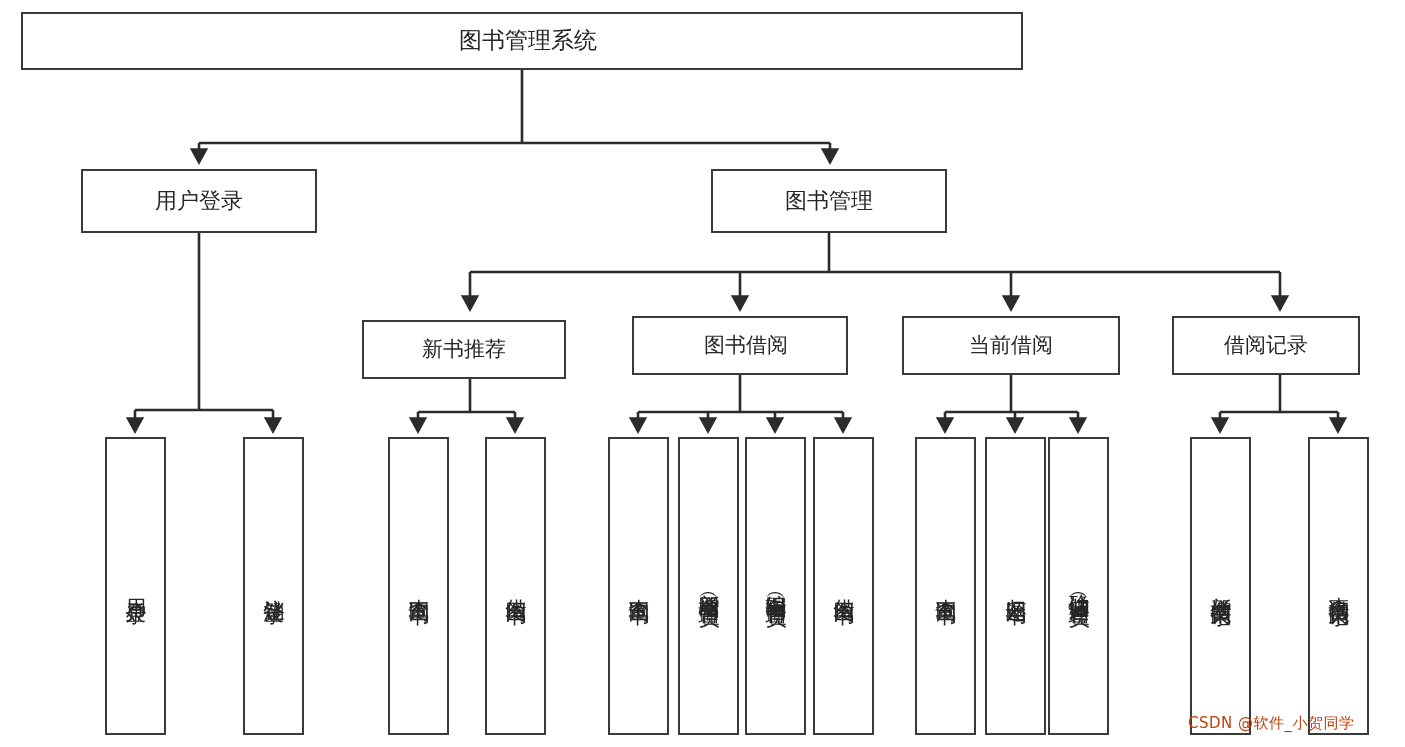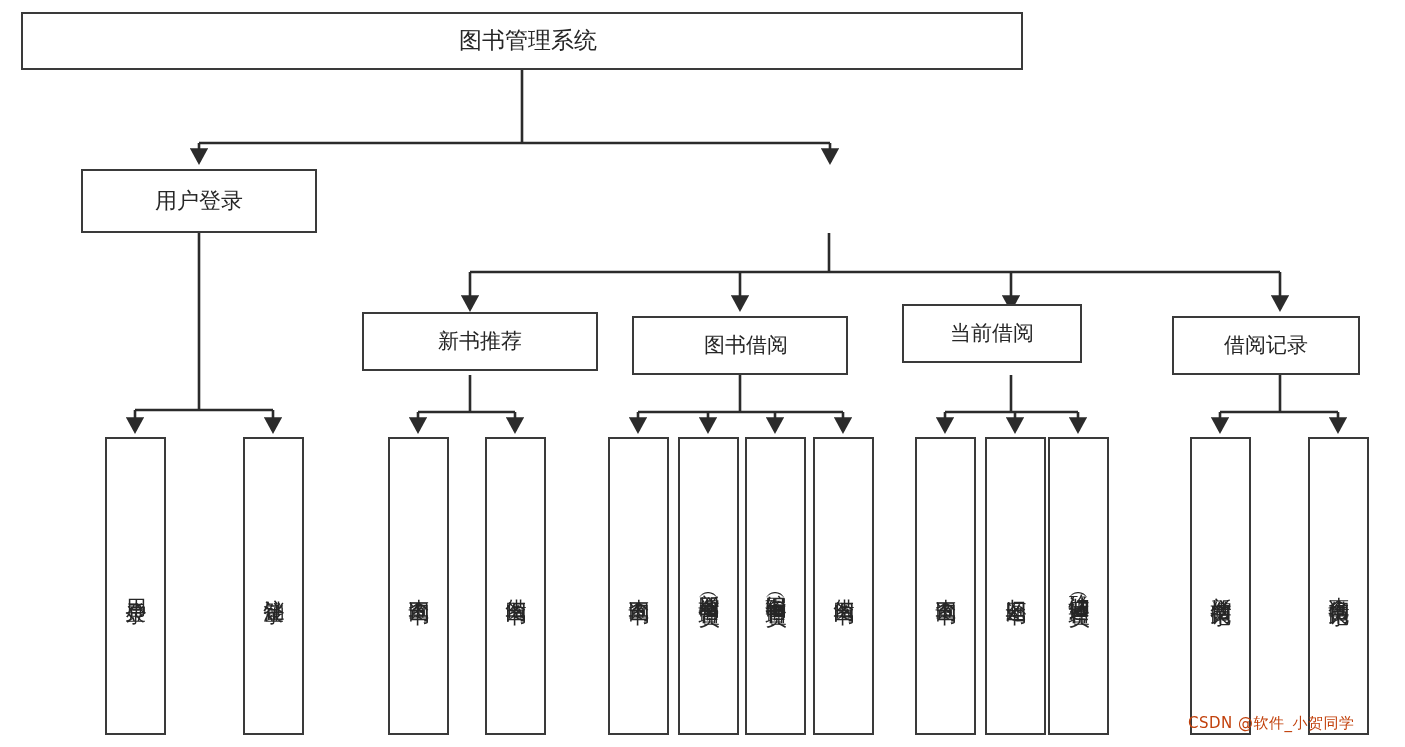--- a/index.html
+++ b/index.html
@@ -123,28 +123,31 @@
     </g>
   </svg>
 
   <div class="node lvl-root" style="left:21px; top:12px; width:1002px; height:58px;">
     <span class="node-label">图书管理系统</span>
   </div>
 
   <div class="node lvl-1" style="left:81px; top:169px; width:236px; height:64px;">
     <span class="node-label">用户登录</span>
   </div>
+  <div class="node lvl-1" style="left:711px; top:169px; width:236px; height:64px;">
+    <span class="node-label">图书管理</span>
+  </div>
 
-  <div class="node lvl-2" style="left:362px; top:312px; width:236px; height:59px;">
+  <div class="node lvl-2" style="left:362px; top:320px; width:204px; height:59px;">
     <span class="node-label">新书推荐</span>
   </div>
   <div class="node lvl-2" style="left:632px; top:316px; width:216px; height:59px;padding-left:12px;">
     <span class="node-label">图书借阅</span>
   </div>
-  <div class="node lvl-2" style="left:902px; top:304px; width:180px; height:59px;">
+  <div class="node lvl-2" style="left:902px; top:316px; width:218px; height:59px;">
     <span class="node-label">当前借阅</span>
   </div>
   <div class="node lvl-2" style="left:1172px; top:316px; width:188px; height:59px;">
     <span class="node-label">借阅记录</span>
   </div>
 
   <div class="node lvl-leaf" style="left:105px; top:437px; width:61px; height:298px;">
     <span class="node-label">用户登录</span>
   </div>
   <div class="node lvl-leaf" style="left:243px; top:437px; width:61px; height:298px;">

